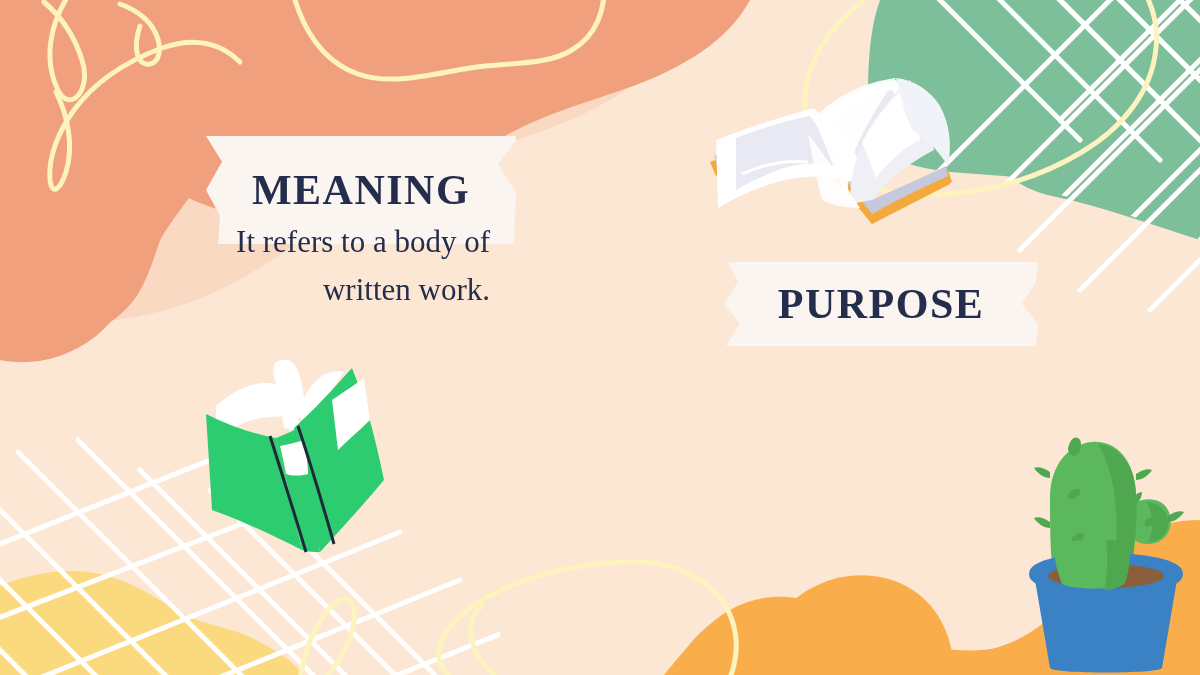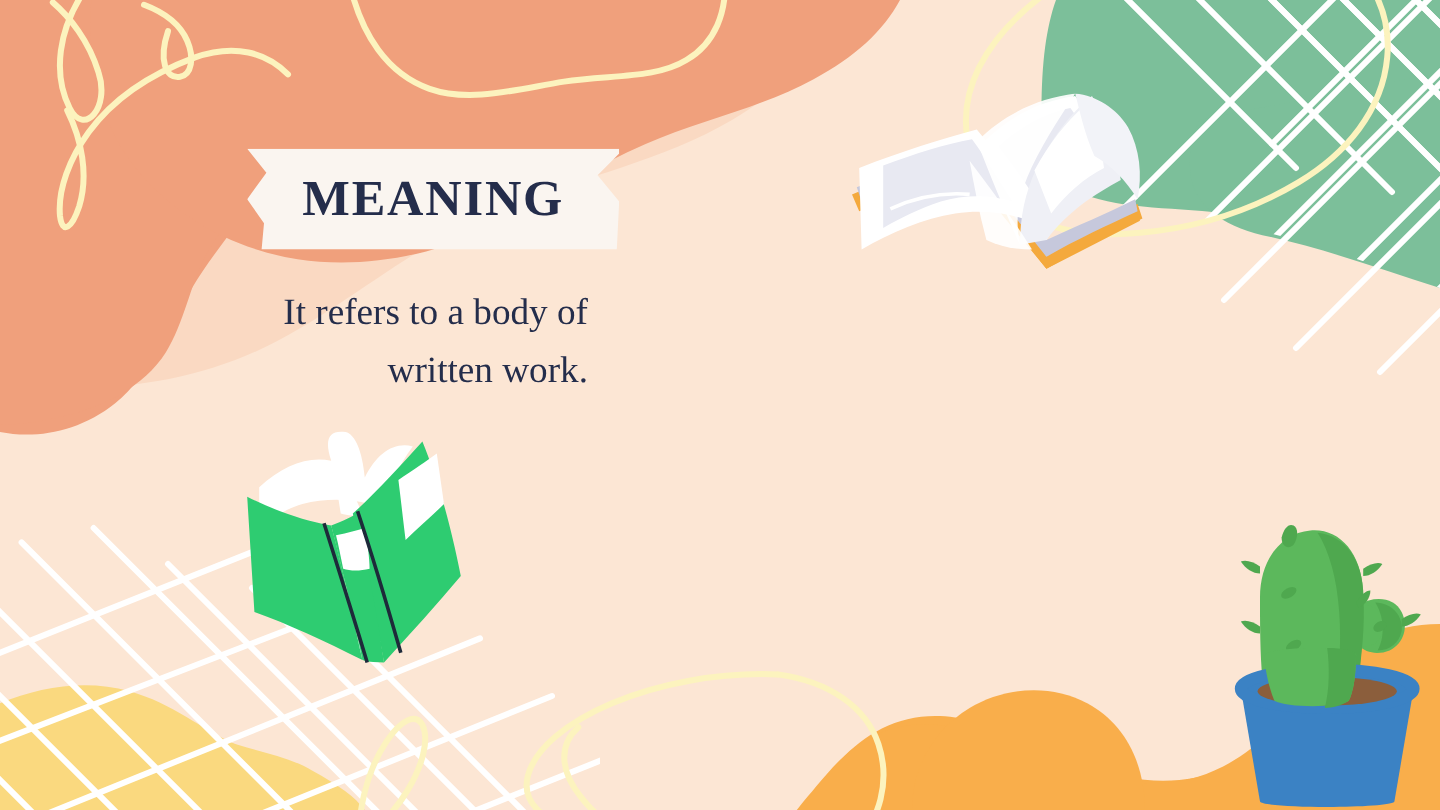--- a/index.html
+++ b/index.html
@@ -28,39 +28,39 @@
     position:absolute; top:0; left:0; width:100%; height:100%;
   }
   .ribbon .ribbon-label{
     position:relative;
     color:#242D4B;
     font-family:"Liberation Serif", serif;
     font-weight:bold;
     letter-spacing:1.5px;
   }
   #ribbon-meaning{
-    left:206px; top:124px; width:310px; height:84px;
+    left:206px; top:136px; width:310px; height:108px;
   }
   #ribbon-meaning .ribbon-label{ font-size:42px; }
   #ribbon-purpose{
     left:724px; top:262px; width:314px; height:84px;
   }
   #ribbon-purpose .ribbon-label{ font-size:42px; }
 
   
   .body-text{
     position:absolute;
     color:#242D4B;
     font-family:"Liberation Serif", serif;
     font-size:31px;
     line-height:1.55;
     text-align:right;
   }
   #text-meaning{
-    left:150px; top:236px; width:340px;
+    left:150px; top:218px; width:340px;
   }
   #text-purpose{
     left:532px; top:378px; width:486px;
   }
 
   
   .illus{ position:absolute; }
   #illus-open-book{ left:700px; top:78px; width:270px; height:170px; }
   #illus-green-book{ left:192px; top:358px; width:224px; height:196px; }
   #illus-cactus{ left:1012px; top:426px; width:190px; height:250px; }
@@ -459,15 +459,22 @@
     <svg class="ribbon-bg" viewBox="0 0 310 84" preserveAspectRatio="none">
       <path fill="#FAF5F0" d="M0,0 L310,0 L310,4
                L292,22 L310,44 L308,84
                L12,84 L14,62 L0,42 L16,20 Z"></path>
     </svg>
     <span class="ribbon-label">MEANING</span>
   </div>
 
   <div class="body-text" id="text-meaning">It refers to a body of written work.</div>
 
+  <div class="ribbon" id="ribbon-purpose">
+    <svg class="ribbon-bg" viewBox="0 0 314 84" preserveAspectRatio="none">
+      <path fill="#FAF5F0" d="M4,0 L314,0 L312,20 L298,42 L314,62 L312,84
+               L2,84 L16,62 L0,42 L14,20 Z"></path>
+    </svg>
+    <span class="ribbon-label">PURPOSE</span>
+  </div>
 
 
 </div>
 
 </body></html>

